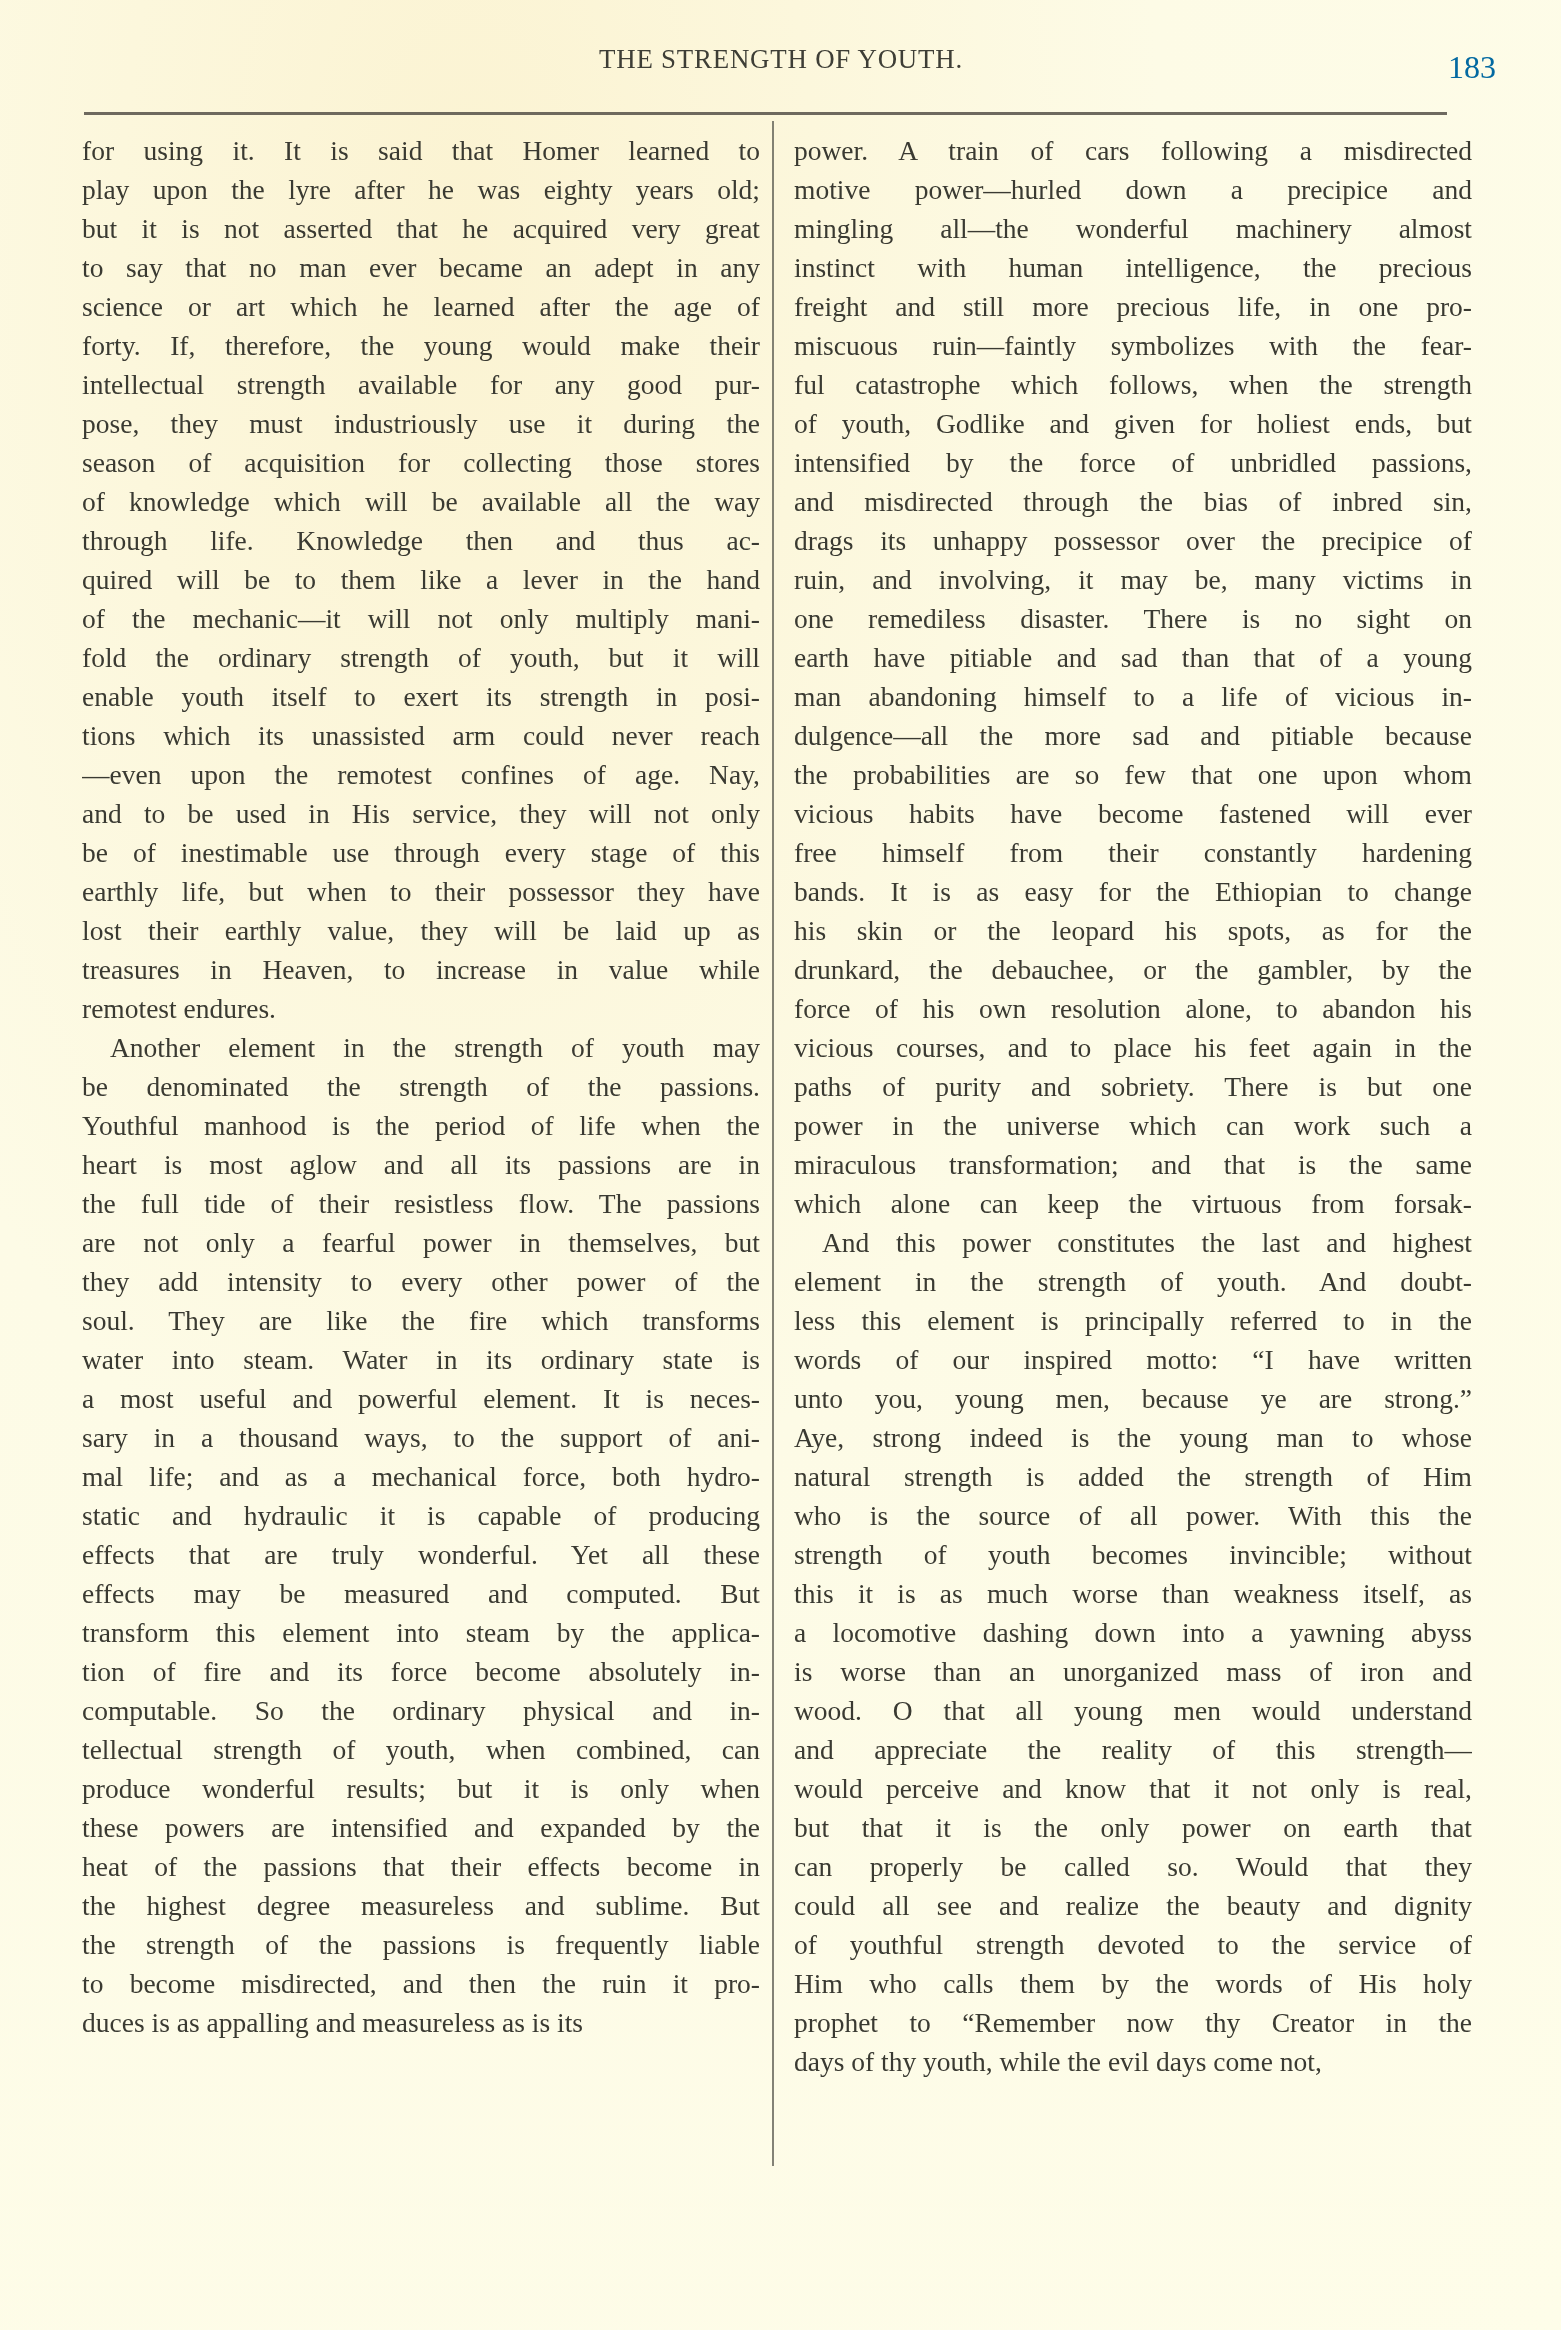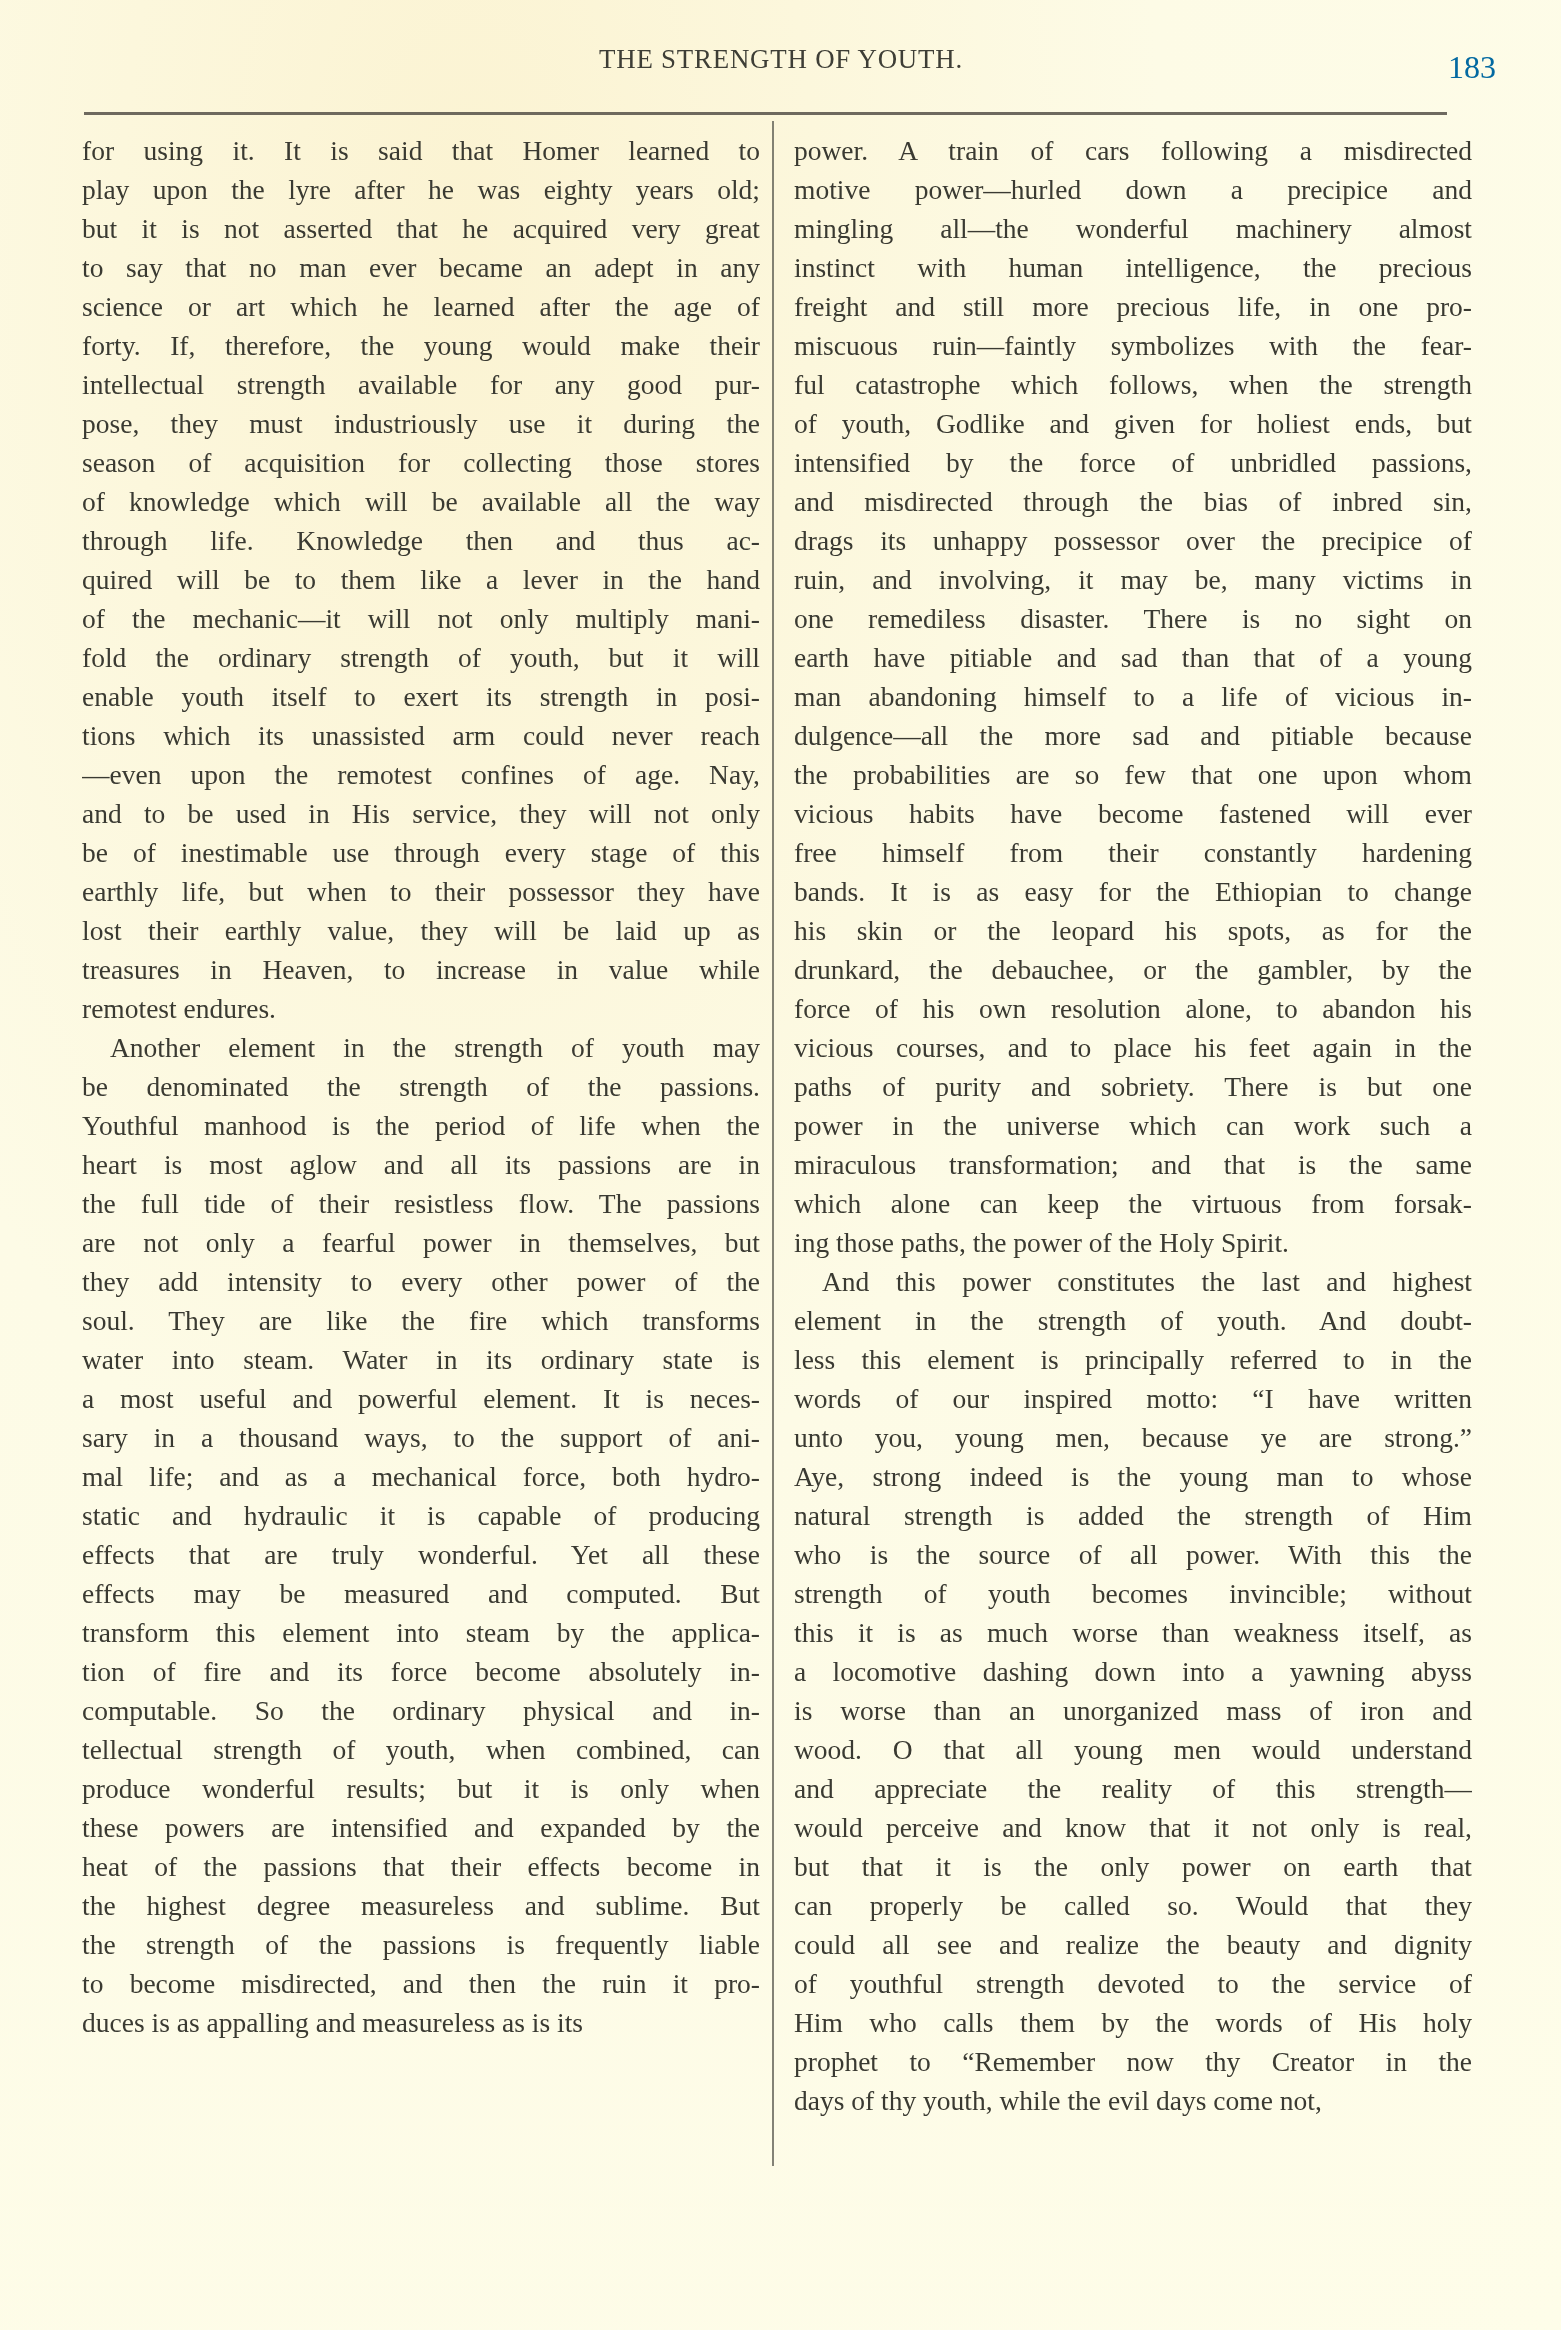--- a/index.html
+++ b/index.html
@@ -126,21 +126,20 @@
     <span class="line jl">free himself from their constantly hardening</span>
     <span class="line jl">bands. It is as easy for the Ethiopian to change</span>
     <span class="line jl">his skin or the leopard his spots, as for the</span>
     <span class="line jl">drunkard, the debauchee, or the gambler, by the</span>
     <span class="line jl">force of his own resolution alone, to abandon his</span>
     <span class="line jl">vicious courses, and to place his feet again in the</span>
     <span class="line jl">paths of purity and sobriety. There is but one</span>
     <span class="line jl">power in the universe which can work such a</span>
     <span class="line jl">miraculous transformation; and that is the same</span>
     <span class="line jl">which alone can keep the virtuous from forsak-</span>
-    <span class="line jl last">ing those paths, the power of the Holy Spirit.</span>
     <span class="line jl indent">And this power constitutes the last and highest</span>
     <span class="line jl">element in the strength of youth. And doubt-</span>
     <span class="line jl">less this element is principally referred to in the</span>
     <span class="line jl">words of our inspired motto: “I have written</span>
     <span class="line jl">unto you, young men, because ye are strong.”</span>
     <span class="line jl">Aye, strong indeed is the young man to whose</span>
     <span class="line jl">natural strength is added the strength of Him</span>
     <span class="line jl">who is the source of all power. With this the</span>
     <span class="line jl">strength of youth becomes invincible; without</span>
     <span class="line jl">this it is as much worse than weakness itself, as</span>

